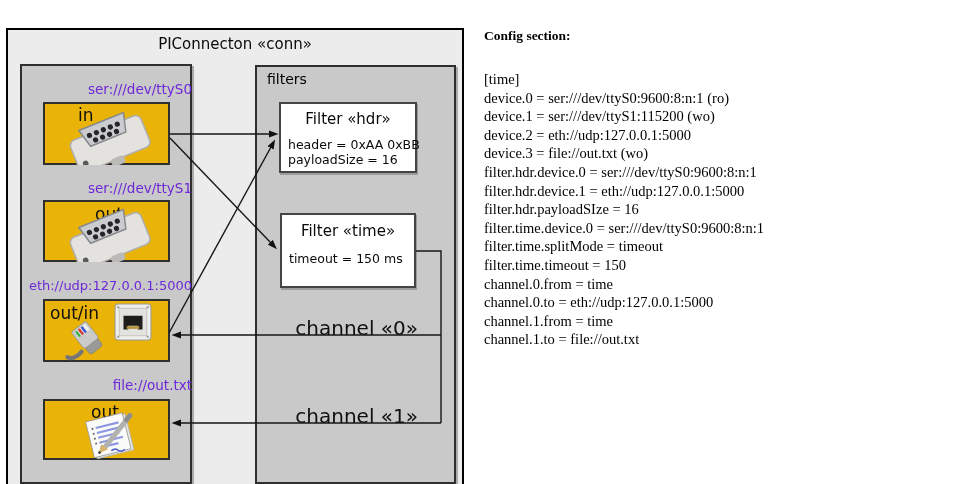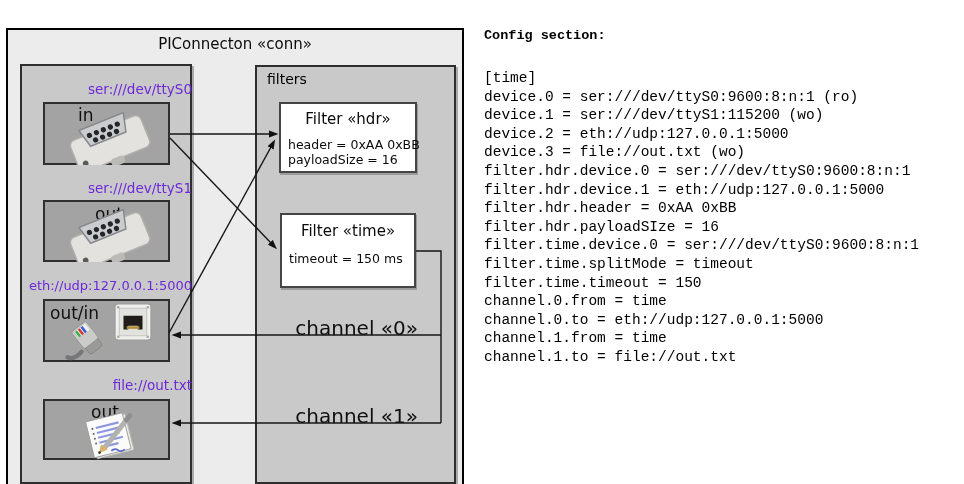--- a/index.html
+++ b/index.html
@@ -15,39 +15,39 @@
 
   
   .group-box{position:absolute;box-sizing:border-box;background:#c9c9c9;border:2px solid #2e2e2e;
              box-shadow:2px 2px 0 rgba(90,90,90,.45);}
   .devices-box{left:20px;top:42px;width:172px;height:420px;}
   .filters-box{left:255px;top:43px;width:201px;height:419px;}
   .filters-title{position:absolute;left:255px;top:49px;width:201px;text-align:left;font-size:14px;padding-left:12px;}
 
   
   .dev-label{position:absolute;left:20px;width:172px;text-align:right;font-size:13.5px;color:#6d28d9;}
-  .dev-node{position:absolute;left:43px;width:127px;box-sizing:border-box;background:#a3a3a3;
+  .dev-node{position:absolute;left:43px;width:127px;box-sizing:border-box;background:#eab308;
             border:2px solid #2f2f2f;padding-left:40px;}
   .port{position:absolute;font-size:17px;line-height:1;color:#101010;}
 
   
   .filter-node{position:absolute;box-sizing:border-box;background:#fff;border:2px solid #454545;
                box-shadow:1px 2px 0 rgba(90,90,90,.4);}
   .filter-title{position:absolute;left:0;width:100%;text-align:center;font-size:15px;color:#0a0a0a;}
   .filter-prop{position:absolute;left:7px;font-size:12.5px;line-height:16px;color:#0a0a0a;white-space:nowrap;}
 
   
   .ch-label{position:absolute;left:278px;width:140px;text-align:right;font-size:20px;color:#101010;}
 
   
   .overlay{position:absolute;left:0;top:0;width:964px;height:484px;pointer-events:none;}
 
   
   .config{position:absolute;left:484px;top:4px;
-          font-family:Liberation Mono, monospace;color:#000;}
+          font-family:Liberation Serif, serif;color:#000;}
   .config-heading{font-size:13.5px;font-weight:bold;margin:2px 0 26px 0;}
   .config-line{font-size:14.5px;line-height:18.6px;white-space:pre;}
 
   .icon-abs{position:absolute;}
 </style>
 </head>
 <body>
 
 <div class="canvas">
 
@@ -187,21 +187,20 @@
 
   <div class="config">
     <div class="config-heading">Config section:</div>
     <div class="config-line">[time]</div>
     <div class="config-line">device.0 = ser:///dev/ttyS0:9600:8:n:1 (ro)</div>
     <div class="config-line">device.1 = ser:///dev/ttyS1:115200 (wo)</div>
     <div class="config-line">device.2 = eth://udp:127.0.0.1:5000</div>
     <div class="config-line">device.3 = file://out.txt (wo)</div>
     <div class="config-line">filter.hdr.device.0 = ser:///dev/ttyS0:9600:8:n:1</div>
     <div class="config-line">filter.hdr.device.1 = eth://udp:127.0.0.1:5000</div>
-    <div class="config-line">filter.hdr.header = 0xAA 0xBB</div>
     <div class="config-line">filter.hdr.payloadSIze = 16</div>
     <div class="config-line">filter.time.device.0 = ser:///dev/ttyS0:9600:8:n:1</div>
     <div class="config-line">filter.time.splitMode = timeout</div>
     <div class="config-line">filter.time.timeout = 150</div>
     <div class="config-line">channel.0.from = time</div>
     <div class="config-line">channel.0.to = eth://udp:127.0.0.1:5000</div>
     <div class="config-line">channel.1.from = time</div>
     <div class="config-line">channel.1.to = file://out.txt</div>
   </div>
 

